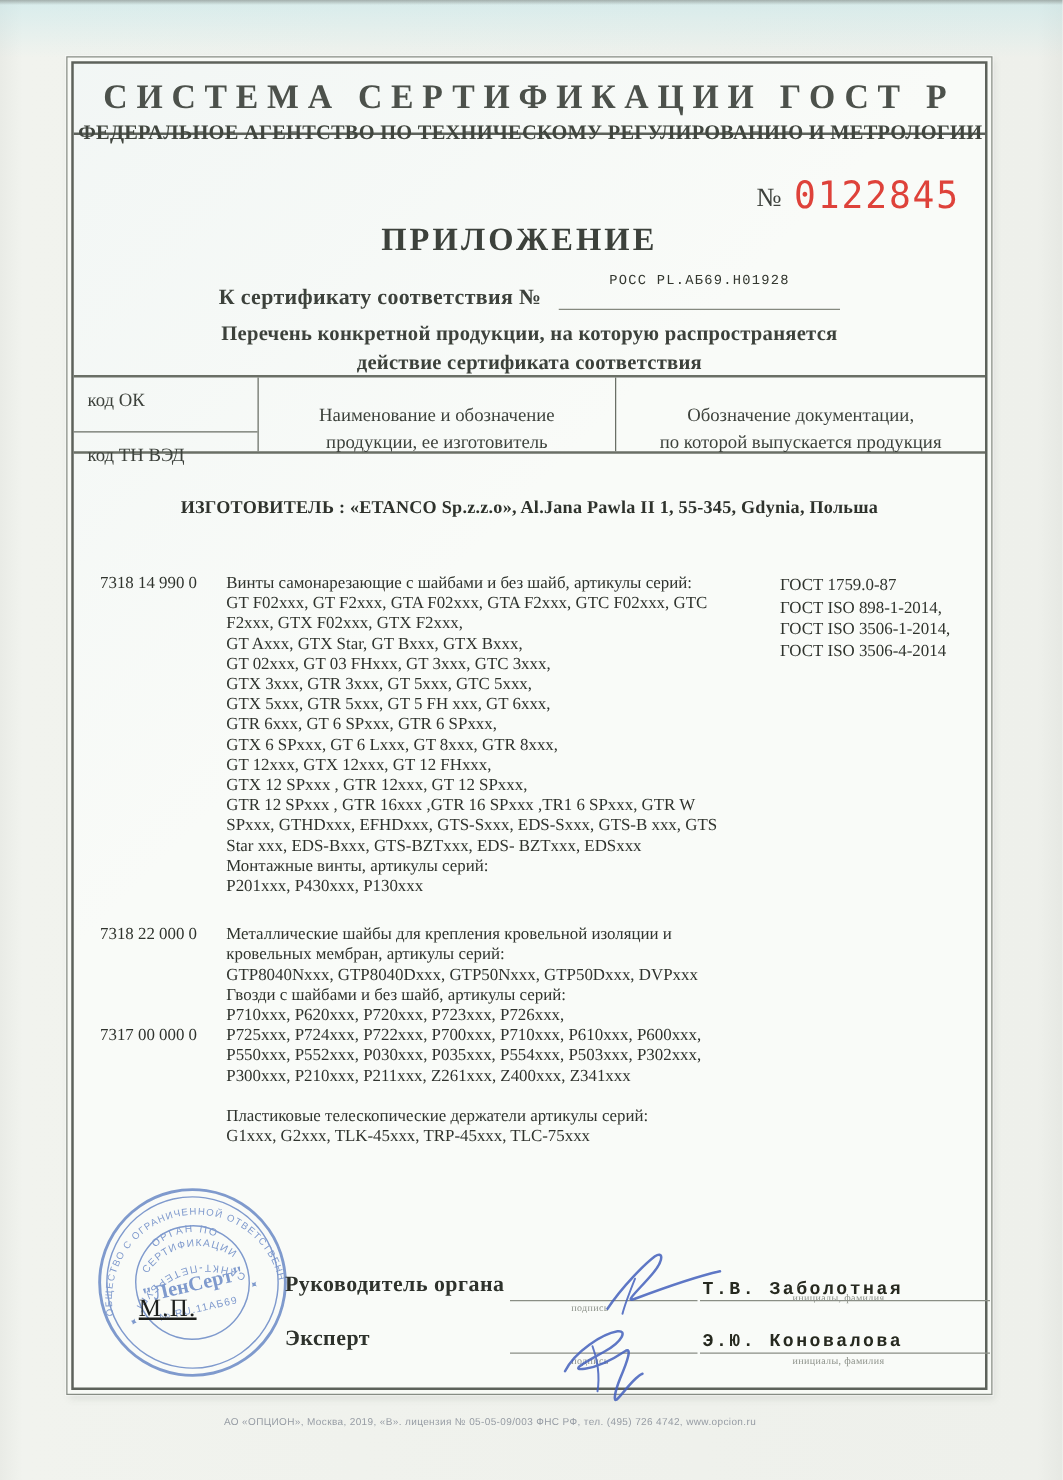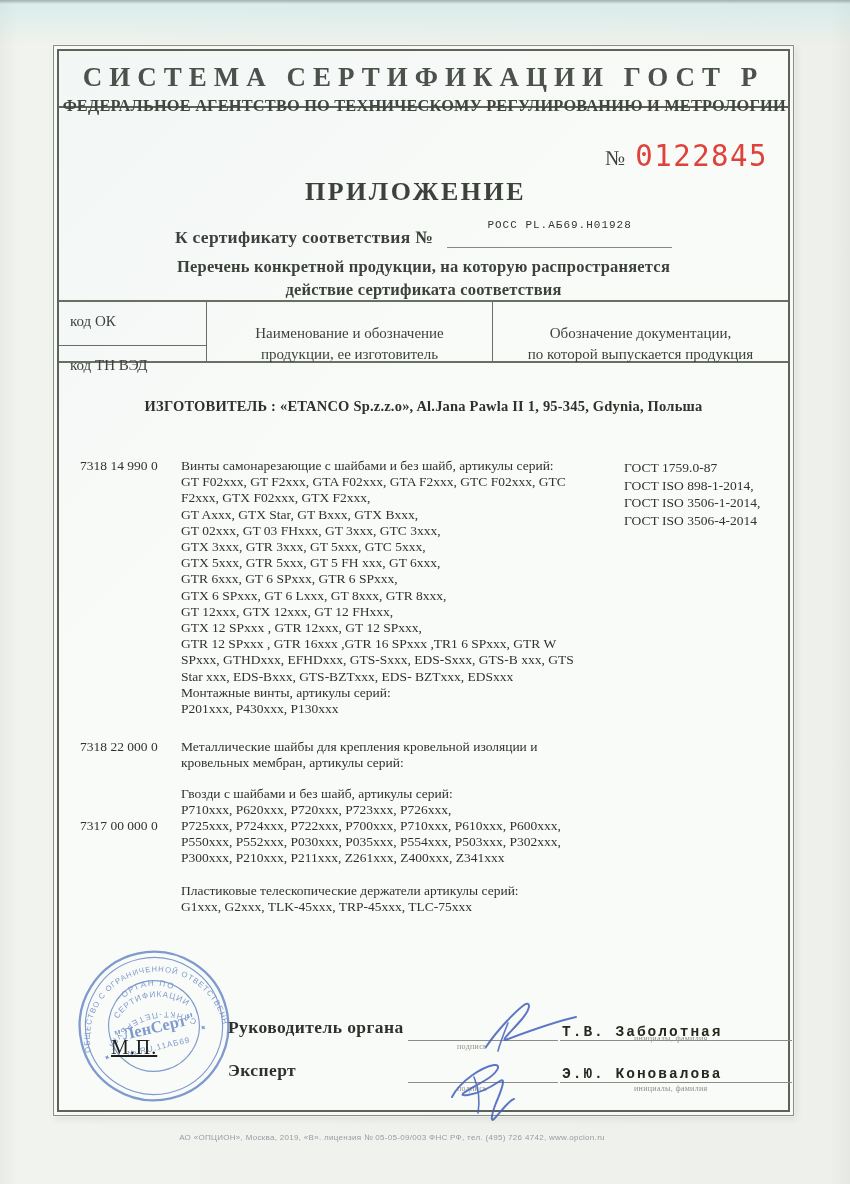--- a/index.html
+++ b/index.html
@@ -97,21 +97,21 @@
   .cell-name{position:absolute;left:148px;width:285px;top:21px;text-align:center;font-size:15px;color:#3d423c;line-height:21px;}
   .cell-doc{position:absolute;left:434px;right:0;top:21px;text-align:center;font-size:15px;color:#3d423c;line-height:21px;}
   .maker{
     position:absolute;top:347px;left:0;right:0;text-align:center;
     font-size:14.5px;font-weight:bold;color:#2e322c;letter-spacing:.2px;white-space:nowrap;
   }
   
   .products{position:absolute;left:0;right:0;top:407px;}
   .pblock{position:relative;padding-left:122px;font-size:13.5px;line-height:16.2px;color:#2f332d;}
   .pblock:nth-child(1){margin-bottom:22px;}
-  .pblock:nth-child(2){margin-bottom:14px;}
+  .pblock:nth-child(2){}
   .pblock:nth-child(3){margin-bottom:16px;}
   .pcode{position:absolute;left:21px;top:0;white-space:nowrap;font-size:13.5px;color:#2f332d;}
   .pdocs{position:absolute;left:565px;top:1px;width:160px;font-size:13.5px;line-height:17.5px;color:#2f332d;}
   .pline{white-space:nowrap;}
   
   .stamp{
     position:absolute;left:13px;top:893px;width:164px;height:164px;
     transform:rotate(-13deg);
     opacity:.82;
   }
@@ -184,21 +184,21 @@
         <div class="cell-name">
           <div>Наименование и обозначение</div>
           <div>продукции, ее изготовитель</div>
         </div>
         <div class="cell-doc">
           <div>Обозначение документации,</div>
           <div>по которой выпускается продукция</div>
         </div>
       </div>
 
-      <div class="maker">ИЗГОТОВИТЕЛЬ :   «ETANCO Sp.z.z.o», Al.Jana Pawla II 1, 95-345, Gdynia, Польша</div>
+      <div class="maker">ИЗГОТОВИТЕЛЬ :   «ETANCO Sp.z.z.o», Al.Jana Pawla II 1, 55-345, Gdynia, Польша</div>
 
       <div class="products">
           <div class="pblock">
             <div class="pcode" style="top: 0px;">7318 14 990 0</div>
             <div class="pline">Винты самонарезающие с шайбами и без шайб, артикулы серий:</div>
             <div class="pline">GT F02xxx, GT F2xxx, GTA  F02xxx, GTA  F2xxx, GTC F02xxx, GTC</div>
             <div class="pline">F2xxx,  GTX F02xxx, GTX F2xxx,</div>
             <div class="pline">GT Axxx, GTX Star, GT Bxxx, GTX Bxxx,</div>
             <div class="pline">GT 02xxx, GT 03 FHxxx, GT 3xxx, GTC 3xxx,</div>
             <div class="pline">GTX 3xxx, GTR 3xxx, GT 5xxx, GTC 5xxx,</div>
@@ -216,20 +216,21 @@
               <div>ГОСТ 1759.0-87</div>
               <div>ГОСТ ISO 898-1-2014,</div>
               <div>ГОСТ ISO 3506-1-2014,</div>
               <div>ГОСТ ISO 3506-4-2014</div>
             </div>
           </div>
           <div class="pblock">
             <div class="pcode" style="top: 0px;">7318 22 000 0</div>
             <div class="pline">Металлические шайбы для крепления кровельной изоляции и</div>
             <div class="pline">кровельных мембран, артикулы серий:</div>
+            <div class="pline">GTP8040Nxxx, GTP8040Dxxx, GTP50Nxxx, GTP50Dxxx, DVPxxx</div>
           </div>
           <div class="pblock">
             <div class="pcode" style="top: 32.4px;">7317 00 000 0</div>
             <div class="pline">Гвозди с шайбами и без шайб, артикулы серий:</div>
             <div class="pline">P710xxx, P620xxx, P720xxx, P723xxx, P726xxx,</div>
             <div class="pline">P725xxx, P724xxx, P722xxx, P700xxx, P710xxx, P610xxx, P600xxx,</div>
             <div class="pline">P550xxx, P552xxx, P030xxx, P035xxx, P554xxx, P503xxx, P302xxx,</div>
             <div class="pline">P300xxx, P210xxx, P211xxx, Z261xxx, Z400xxx, Z341xxx</div>
           </div>
           <div class="pblock">

